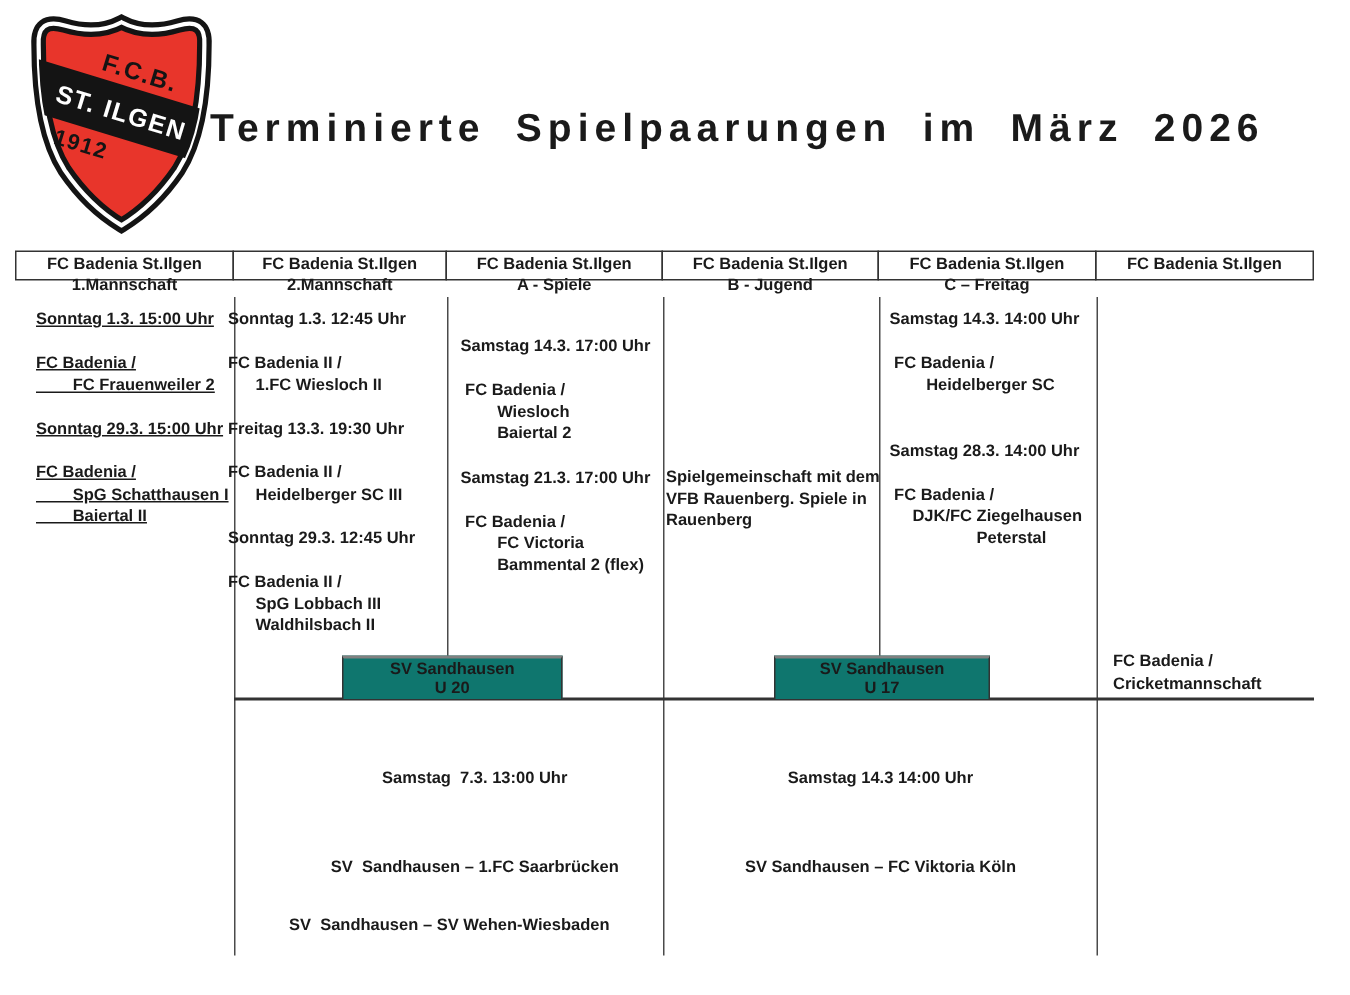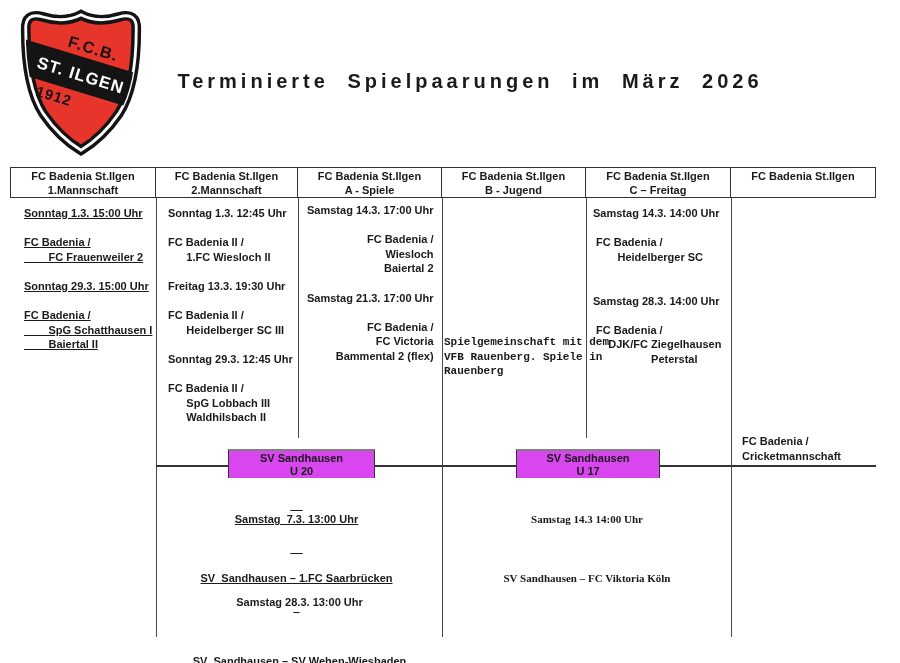--- a/index.html
+++ b/index.html
@@ -2,39 +2,39 @@
 <html><head>
 <meta charset="utf-8">
 <style>
   html,body{margin:0;padding:0;background:#ffffff;}
   .page{position:relative;width:900px;height:663px;background:#fff;overflow:hidden;
         font-family:"Liberation Sans",sans-serif;color:#1a1a1a;}
   .abs{position:absolute;}
   
   .logo{left:16px;top:6px;width:130px;height:152px;}
   .title{left:140px;top:70px;width:660px;text-align:center;
-         font-size:20px;font-weight:bold;letter-spacing:4px;word-spacing:9px;white-space:nowrap;}
+         font-size:26px;font-weight:bold;letter-spacing:4px;word-spacing:9px;white-space:nowrap;}
   .subtitle{left:140px;top:107px;width:660px;text-align:center;
             font-size:11px;font-weight:bold;}
   
-  .thead{left:10px;top:167px;width:866px;height:31px;display:flex;}
+  .thead{left:10px;top:167px;width:866px;height:20px;display:flex;}
   .thcell{box-sizing:border-box;border:1px solid #333;margin-left:-1px;
           text-align:center;font-size:11px;font-weight:bold;line-height:14px;padding-top:1px;}
   .thcell:first-child{margin-left:0;}
   .w1{width:146px;}.w2{width:143px;}.w3{width:145px;}.w4{width:145px;}.w5{width:146px;}.w6{width:146px;}
   
   .vline{width:1px;background:#4a4a4a;}
   .hline{height:2px;background:#333;}
   
   .colblock{font-size:11px;font-weight:bold;line-height:14.6px;white-space:pre;}
   .cricket{left:742px;top:434px;font-size:11px;font-weight:bold;line-height:15px;white-space:pre;}
   
-  .svbox{box-sizing:border-box;background:#d946ef;border-left:1px solid #333;border-right:1px solid #333;
+  .svbox{box-sizing:border-box;background:#0f766e;border-left:1px solid #333;border-right:1px solid #333;
          border-top:2px solid #808080;text-align:center;font-size:11px;font-weight:bold;
-         line-height:13px;padding-top:1px;margin-top:12px;}
+         line-height:13px;padding-top:1px;}
   
   .match{font-size:11px;font-weight:bold;line-height:14.6px;text-align:center;white-space:pre;}
   .match .pairing{margin-top:14.6px;}
 </style>
 </head>
 <body>
 
 <div class="page">
 
   <svg class="abs logo" viewBox="0 0 120 140">
@@ -94,47 +94,47 @@
   <div class="abs colblock" style="left:24px;top:206px;text-decoration:underline;">Sonntag 1.3. 15:00 Uhr
 
 FC Badenia /
         FC Frauenweiler 2
 
 Sonntag 29.3. 15:00 Uhr
 
 FC Badenia /
         SpG Schatthausen I
         Baiertal II</div>
-  <div class="abs colblock" style="left:168px;top:206px;">Sonntag 1.3. 12:45 Uhr
+  <div class="abs colblock" style="left:152px;top:206px;">Sonntag 1.3. 12:45 Uhr
 
 FC Badenia II /
       1.FC Wiesloch II
 
 Freitag 13.3. 19:30 Uhr
 
 FC Badenia II /
       Heidelberger SC III
 
 Sonntag 29.3. 12:45 Uhr
 
 FC Badenia II /
       SpG Lobbach III
       Waldhilsbach II</div>
-  <div class="abs colblock" style="left:307px;top:203px;text-align:right;">Samstag 14.3. 17:00 Uhr
+  <div class="abs colblock" style="left:307px;top:224px;">Samstag 14.3. 17:00 Uhr
 
  FC Badenia /
         Wiesloch
         Baiertal 2
 
 Samstag 21.3. 17:00 Uhr
 
  FC Badenia /
         FC Victoria
         Bammental 2 (flex)</div>
-  <div class="abs colblock" style="left:444px;top:335px;font-family:Liberation Mono, monospace;">Spielgemeinschaft mit dem
+  <div class="abs colblock" style="left:444px;top:311px;">Spielgemeinschaft mit dem
 VFB Rauenberg. Spiele in
 Rauenberg</div>
   <div class="abs colblock" style="left:593px;top:206px;">Samstag 14.3. 14:00 Uhr
 
  FC Badenia /
         Heidelberger SC
 
 
 Samstag 28.3. 14:00 Uhr
 
@@ -146,26 +146,25 @@
 
   <div class="abs svbox" style="left:228px;top:437px;width:147px;height:29px;">
     <div>SV Sandhausen</div>
     <div>U 20</div>
   </div>
   <div class="abs svbox" style="left:516px;top:437px;width:144px;height:29px;">
     <div>SV Sandhausen</div>
     <div>U 17</div>
   </div>
 
-  <div class="abs match" style="left:154px;top:483px;width:285px;text-decoration:underline;">
+  <div class="abs match" style="left:174px;top:483px;width:285px;">
     <div>Samstag  7.3. 13:00 Uhr</div>
     <div class="pairing">SV  Sandhausen – 1.FC Saarbrücken</div>
   </div>
   <div class="abs match" style="left:157px;top:566px;width:285px;">
-    <div>Samstag 28.3. 13:00 Uhr</div>
     <div class="pairing">SV  Sandhausen – SV Wehen-Wiesbaden</div>
   </div>
-  <div class="abs match" style="left:443px;top:483px;width:288px;font-family:Liberation Serif, serif;">
+  <div class="abs match" style="left:443px;top:483px;width:288px;">
     <div>Samstag 14.3 14:00 Uhr</div>
     <div class="pairing">SV Sandhausen – FC Viktoria Köln</div>
   </div>
 
 </div>
 
 </body></html>

